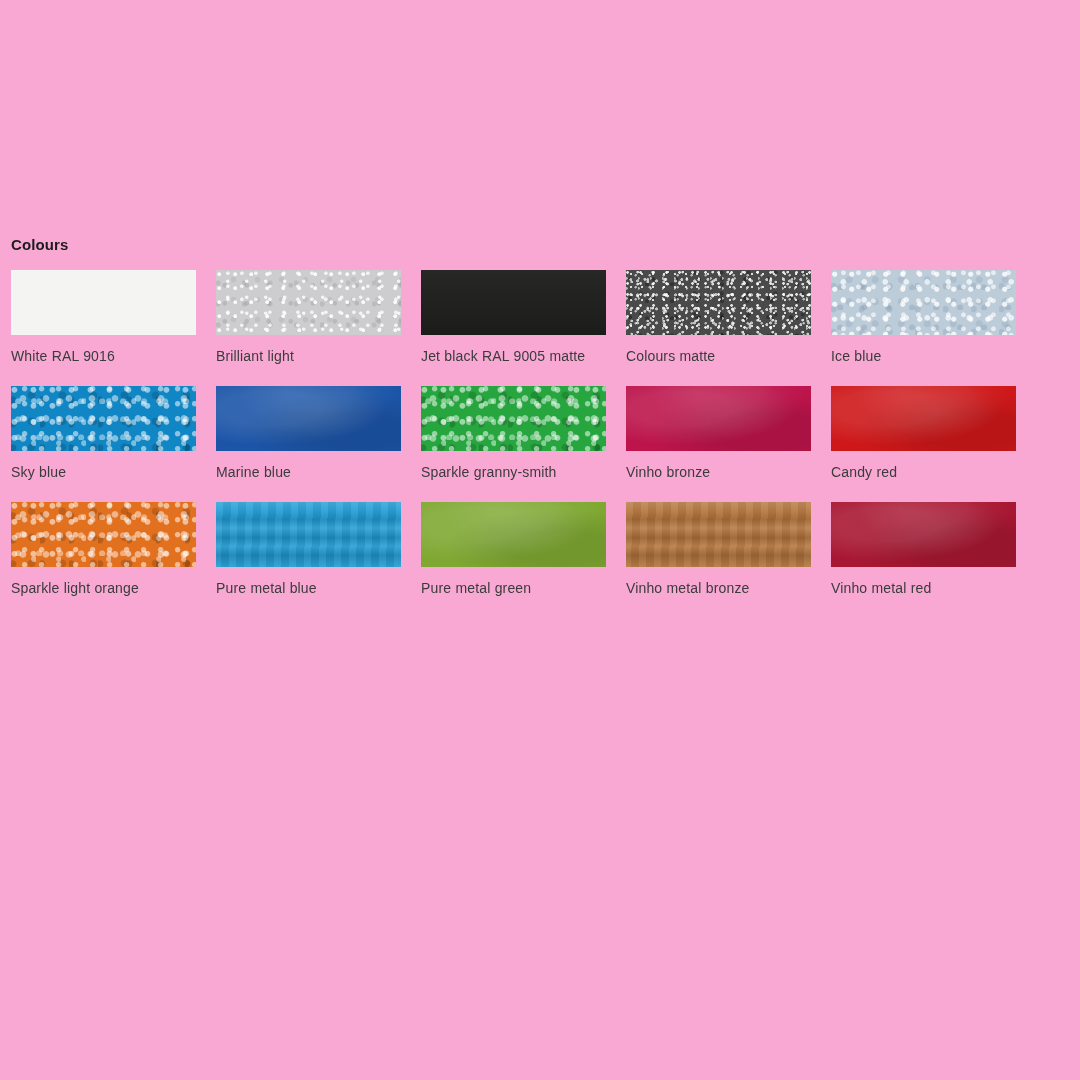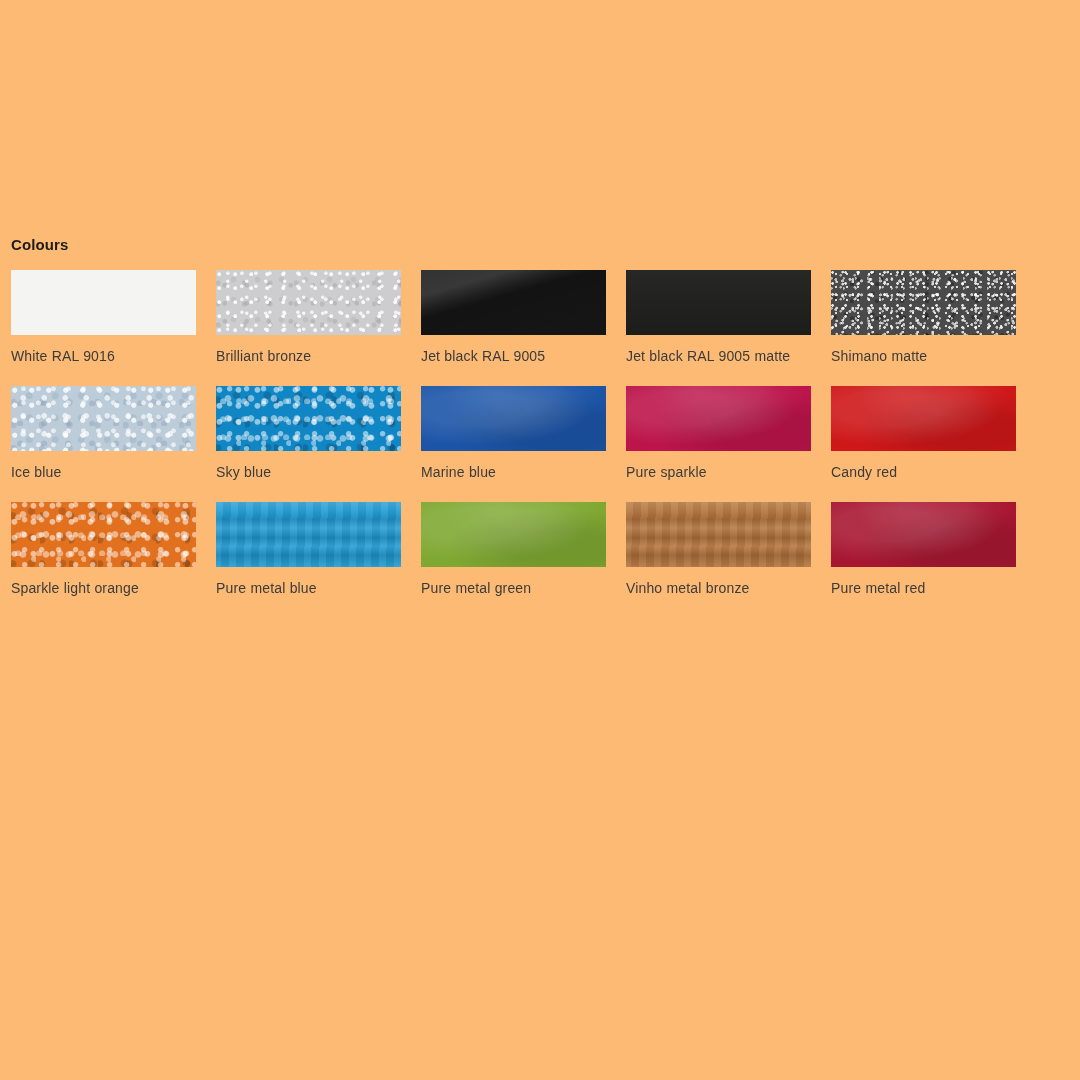--- a/index.html
+++ b/index.html
@@ -10,21 +10,21 @@
   body {
     width: 1080px;
     height: 1080px;
     font-family: "Liberation Sans", sans-serif;
     -webkit-font-smoothing: antialiased;
   }
   #page {
     position: relative;
     width: 1080px;
     height: 1080px;
-    background: #fdba74;
+    background: #f9a8d4;
     overflow: hidden;
   }
   #colours-section {
     position: absolute;
     left: 11px;
     top: 236px;
     width: 1058px;
   }
   #section-title {
     font-size: 15px;
@@ -173,63 +173,63 @@
         <div class="swatch-cell">
           <div class="swatch-chip" style="background-color: rgb(244, 244, 243);">
             <div class="tex tex-plain"></div>
           </div>
           <div class="swatch-label">White RAL 9016</div>
         </div>
         <div class="swatch-cell">
           <div class="swatch-chip" style="background-color: rgb(205, 205, 208);">
             <div class="tex tex-silver"></div>
           </div>
-          <div class="swatch-label">Brilliant bronze</div>
-        </div>
-        <div class="swatch-cell">
-          <div class="swatch-chip" style="background-color: rgb(27, 27, 27);">
-            <div class="tex tex-gloss"></div>
-          </div>
-          <div class="swatch-label">Jet black RAL 9005</div>
+          <div class="swatch-label">Brilliant light</div>
         </div>
         <div class="swatch-cell">
           <div class="swatch-chip" style="background-color: rgb(31, 31, 29);">
             <div class="tex tex-matteblack"></div>
           </div>
           <div class="swatch-label">Jet black RAL 9005 matte</div>
         </div>
         <div class="swatch-cell">
           <div class="swatch-chip" style="background-color: rgb(74, 74, 74);">
             <div class="tex tex-flake"></div>
           </div>
-          <div class="swatch-label">Shimano matte</div>
+          <div class="swatch-label">Colours matte</div>
         </div>
         <div class="swatch-cell">
           <div class="swatch-chip" style="background-color: rgb(188, 204, 217);">
             <div class="tex tex-pebble"></div>
           </div>
           <div class="swatch-label">Ice blue</div>
         </div>
         <div class="swatch-cell">
           <div class="swatch-chip" style="background-color: rgb(17, 134, 196);">
             <div class="tex tex-sparkle"></div>
           </div>
           <div class="swatch-label">Sky blue</div>
         </div>
         <div class="swatch-cell">
           <div class="swatch-chip" style="background-color: rgb(28, 85, 168);">
             <div class="tex tex-mottle"></div>
           </div>
           <div class="swatch-label">Marine blue</div>
         </div>
         <div class="swatch-cell">
+          <div class="swatch-chip" style="background-color: rgb(39, 166, 63);">
+            <div class="tex tex-sparkle"></div>
+          </div>
+          <div class="swatch-label">Sparkle granny-smith</div>
+        </div>
+        <div class="swatch-cell">
           <div class="swatch-chip" style="background-color: rgb(188, 20, 75);">
             <div class="tex tex-mottle"></div>
           </div>
-          <div class="swatch-label">Pure sparkle</div>
+          <div class="swatch-label">Vinho bronze</div>
         </div>
         <div class="swatch-cell">
           <div class="swatch-chip" style="background-color: rgb(206, 23, 25);">
             <div class="tex tex-mottle"></div>
           </div>
           <div class="swatch-label">Candy red</div>
         </div>
         <div class="swatch-cell">
           <div class="swatch-chip" style="background-color: rgb(226, 113, 31);">
             <div class="tex tex-sparkle"></div>
@@ -251,17 +251,17 @@
         <div class="swatch-cell">
           <div class="swatch-chip" style="background-color: rgb(180, 116, 60);">
             <div class="tex tex-brush"></div>
           </div>
           <div class="swatch-label">Vinho metal bronze</div>
         </div>
         <div class="swatch-cell">
           <div class="swatch-chip" style="background-color: rgb(168, 23, 50);">
             <div class="tex tex-mottle"></div>
           </div>
-          <div class="swatch-label">Pure metal red</div>
+          <div class="swatch-label">Vinho metal red</div>
         </div>
       </div>
   </section>
 </div>
 
 </body></html>

